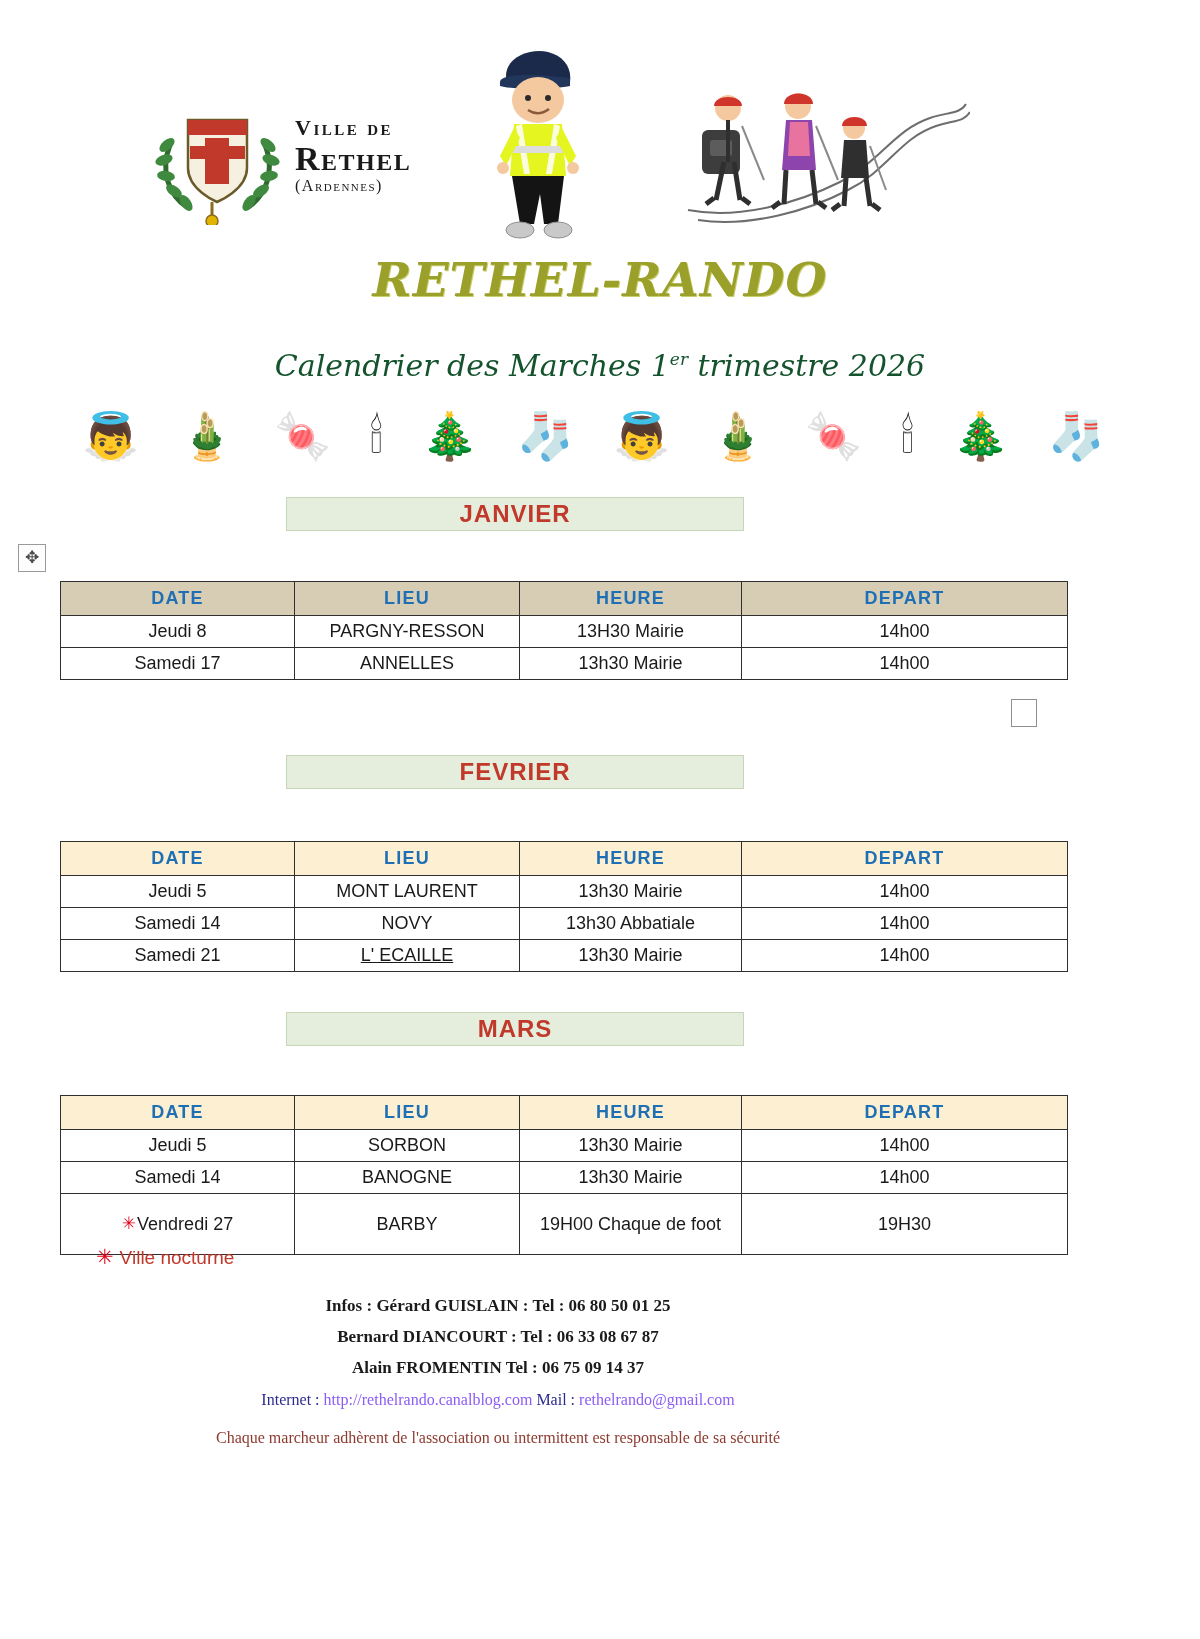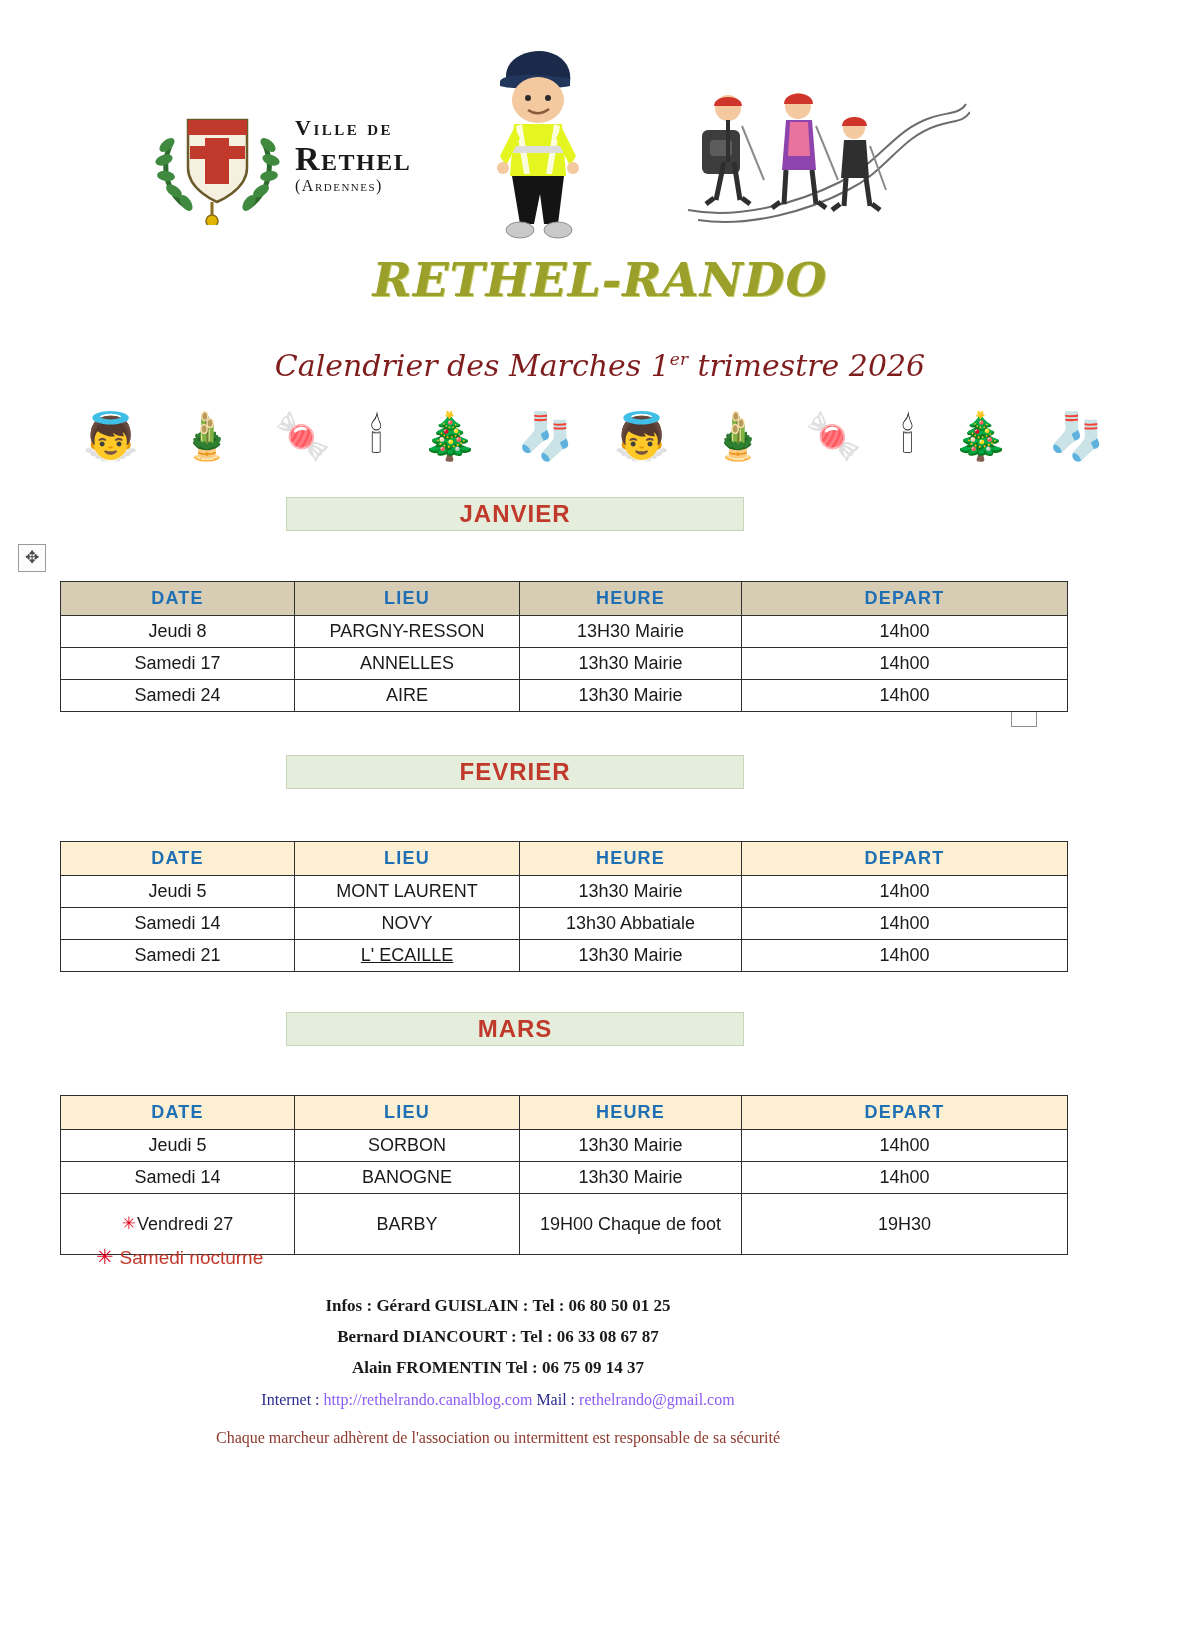--- a/index.html
+++ b/index.html
@@ -99,21 +99,21 @@
   }
   .sub-title {
     position: absolute;
     top: 348px;
     left: 0;
     width: 1200px;
     text-align: center;
     font-family: "DejaVu Serif", serif;
     font-style: italic;
     font-size: 30px;
-    color: #7f1d1d;
+    color: #14532d;
   }
   .sub-title sup { font-size: 17px; }
 
   
   .xmas-strip {
     position: absolute;
     top: 405px;
     left: 0;
     width: 1200px;
     text-align: center;
@@ -408,26 +408,20 @@
           <td>PARGNY-RESSON</td>
           <td>13H30 Mairie</td>
           <td>14h00</td>
         </tr>
         <tr>
           <td>Samedi 17</td>
           <td>ANNELLES</td>
           <td>13h30 Mairie</td>
           <td>14h00</td>
         </tr>
-        <tr>
-          <td>Samedi 24</td>
-          <td>AIRE</td>
-          <td>13h30 Mairie</td>
-          <td>14h00</td>
-        </tr>
       </tbody>
     </table>
   </div>
 
   <div class="month-banner" style="top:755px;">FEVRIER</div>
   <div class="tbl-wrap" style="top:841px;">
     <table class="sched">
       <colgroup>
         <col class="col-date">
           <col class="col-lieu">
@@ -501,21 +495,21 @@
           </td>
           <td>BARBY</td>
           <td>19H00 Chaque de foot</td>
           <td>19H30</td>
         </tr>
       </tbody>
     </table>
   </div>
 
   <div class="nocturne">
-    <span class="star-big">✳</span><span>Samedi nocturne</span>
+    <span class="star-big">✳</span><span>Ville nocturne</span>
   </div>
 
   <div class="footer">
     <div class="line">Infos :  Gérard GUISLAIN :  Tel : 06 80 50 01 25</div>
     <div class="line">Bernard DIANCOURT : Tel : 06 33 08 67 87</div>
     <div class="line">Alain FROMENTIN     Tel : 06 75 09 14 37</div>
     <div class="web">
       <span>Internet : </span><span class="lnk">http://rethelrando.canalblog.com</span><span>  Mail : </span><span class="lnk">rethelrando@gmail.com</span>
     </div>
     <div class="disclaimer">Chaque marcheur adhèrent de l'association ou intermittent est responsable de sa sécurité</div>

